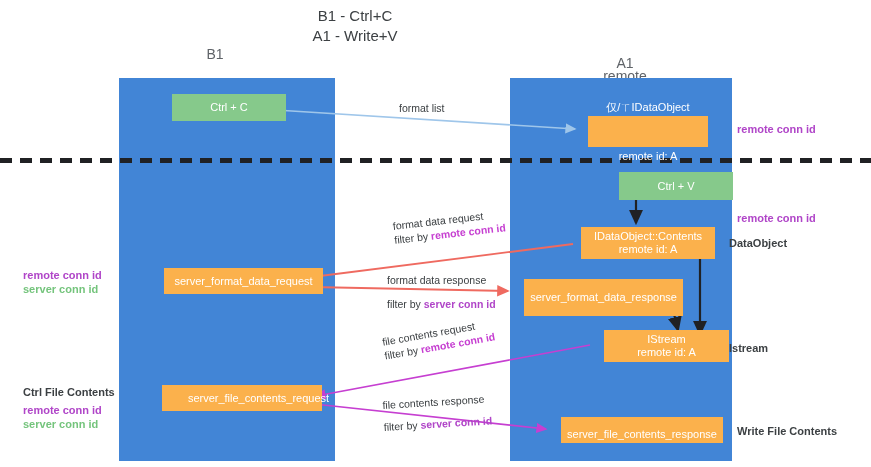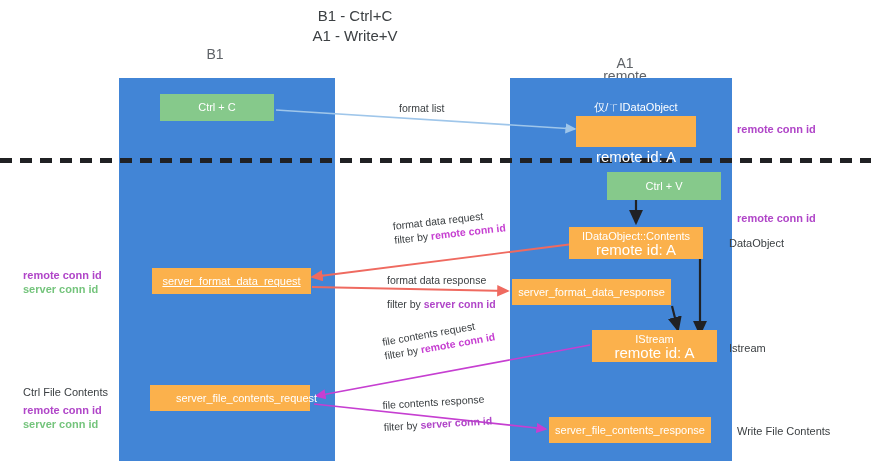--- a/index.html
+++ b/index.html
@@ -48,24 +48,25 @@
     box-sizing: border-box;
     display: flex;
     flex-direction: column;
     align-items: center;
     justify-content: center;
     text-align: center;
     color: #ffffff;
     font-size: 11px;
     line-height: 13px;
     padding: 2px 4px;
+    margin-left: 12px;
   }
   .node.green  { background: #86c98b; }
   .node.orange { background: #fbb14c; }
-  .node .l2 { font-size: 15px; }
+  .node .l2 { font-size: 11px; }
 
   
   .divider {
     left: 0; top: 158px;
     width: 871px;
     height: 5px;
     background-image: repeating-linear-gradient(
         to right, #202124 0 12px, rgba(0,0,0,0) 12px 20px);
   }
 
@@ -74,21 +75,21 @@
     font-size: 11px;
     line-height: 14px;
     font-weight: bold;
   }
   .c-remote { color: #b045c8; }
   .c-server { color: #74c47c; }
   .plain-note {
     font-size: 11px;
     line-height: 14px;
     color: #3c4043;
-    font-weight: normal;
+    font-weight: bold;
     text-align: right;
   }
 
   
   .edge-label {
     font-size: 10.5px;
     line-height: 14px;
     color: #3c4043;
     white-space: nowrap;
   }
@@ -170,38 +171,38 @@
 
   <div class="abs node green" style="left:607px; top:172px; width:114px; height:28px;">
     <div>Ctrl + V</div>
   </div>
 
   <div class="abs node orange" style="left:569px; top:227px; width:134px; height:32px;">
     <div>IDataObject::Contents</div>
     <div class="l2">remote id: A</div>
   </div>
 
-  <div class="abs node orange" style="left:152px; top:268px; width:159px; height:26px;text-decoration:underline;">
+  <div class="abs node orange" style="left:152px; top:268px; width:159px; height:26px;">
     <div>server_format_data_request</div>
   </div>
 
-  <div class="abs node orange" style="left:512px; top:279px; width:159px; height:26px;">
+  <div class="abs node orange" style="left:512px; top:279px; width:159px; height:37px;">
     <div>server_format_data_response</div>
   </div>
 
   <div class="abs node orange" style="left:592px; top:330px; width:125px; height:32px;">
     <div>IStream</div>
     <div class="l2">remote id: A</div>
   </div>
 
   <div class="abs node orange" style="left:150px; top:385px; width:160px; height:26px;padding-left:37px;">
     <div>server_file_contents_request</div>
   </div>
 
-  <div class="abs node orange" style="left:549px; top:417px; width:162px; height:26px;">
+  <div class="abs node orange" style="left:549px; top:417px; width:162px; height:26px;justify-content:flex-end;">
     <div>server_file_contents_response</div>
   </div>
 
   <div class="abs edge-label" style="left:399px; top:101px;">
     <span>format list</span>
   </div>
 
   <div class="abs edge-label" style="left:392px; top:219px; transform:rotate(-6.5deg); transform-origin:left top;">
     <div>format data request</div>
     <div>

